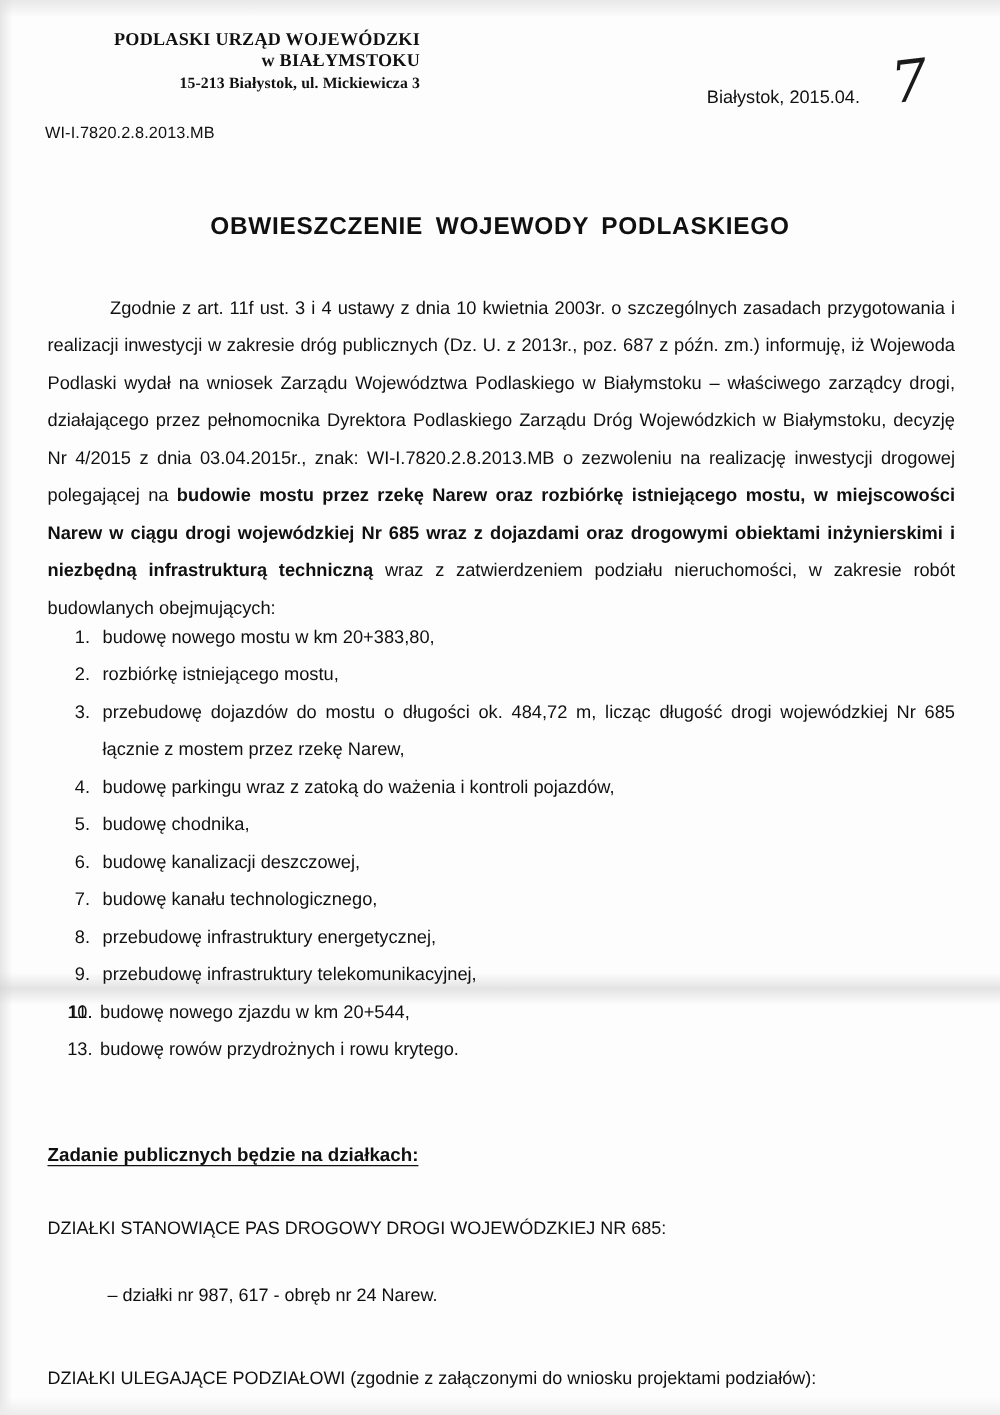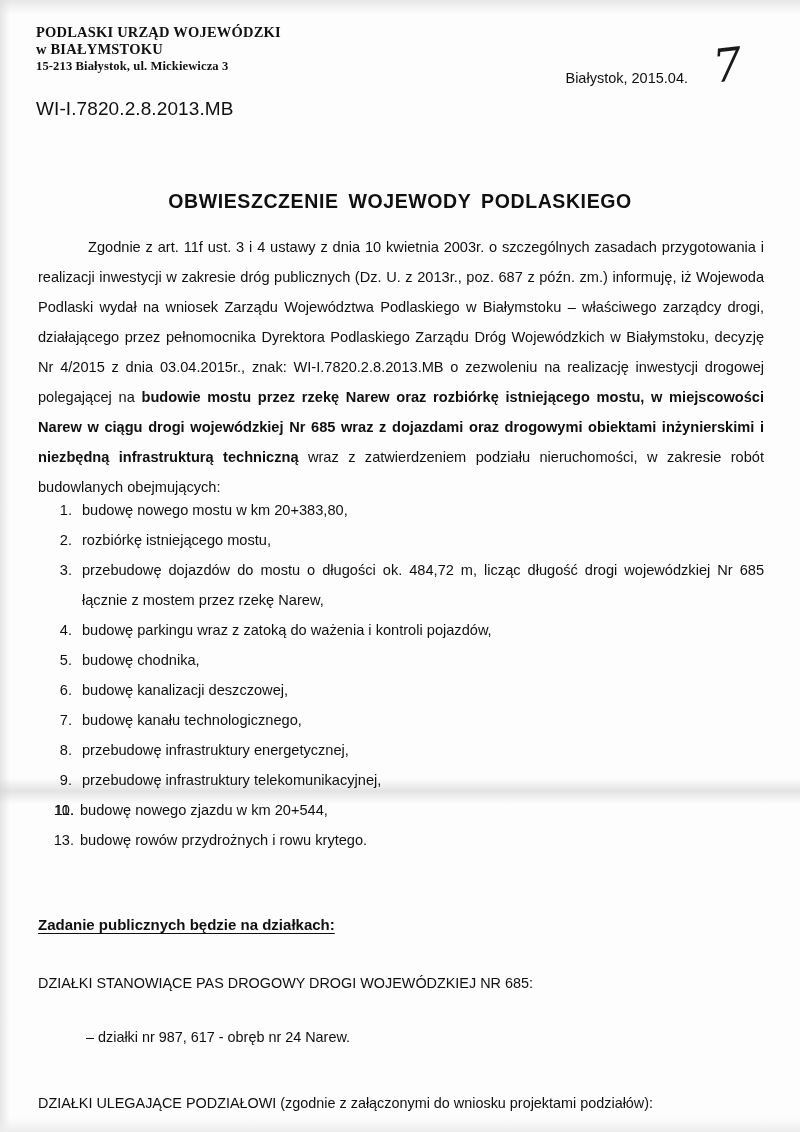--- a/index.html
+++ b/index.html
@@ -52,21 +52,21 @@
   }
 
   
   .letterhead {
     position: absolute;
     left: 36px;
     top: 24px;
     width: 300px;
     font-family: "Liberation Serif", serif;
     font-weight: bold;
-    text-align: left;
+    text-align: right;
     color: #111;
   }
   .letterhead .lh-line1 { font-size: 14.5px; letter-spacing: .2px; line-height: 17px; }
   .letterhead .lh-line2 { font-size: 14.5px; letter-spacing: .2px; line-height: 17px; }
   .letterhead .lh-line3 { font-size: 12.6px; letter-spacing: .1px; line-height: 16px; }
 
   .place-date {
     position: absolute;
     right: 112px;
     top: 70px;
@@ -83,36 +83,35 @@
     font-weight: 400;
     color: #1a1a1a;
     transform: rotate(-7deg);
     line-height: 1;
   }
 
   .ref-number {
     position: absolute;
     left: 36px;
     top: 98px;
-    font-size: 19px;
+    font-size: 13px;
     letter-spacing: .1px;
   }
 
   
   .doc-title {
     position: absolute;
     left: 0;
     top: 170px;
     width: 800px;
     text-align: center;
     font-size: 19.5px;
     font-weight: bold;
     letter-spacing: .6px;
     word-spacing: 4px;
-    margin-top: 20px;
   }
 
   
   .body-block {
     position: absolute;
     left: 38px;
     top: 232px;
     width: 726px;
     font-size: 14.6px;
     line-height: 30px;

